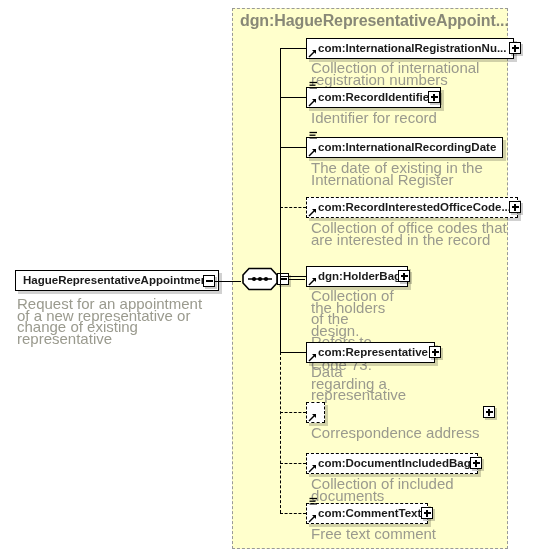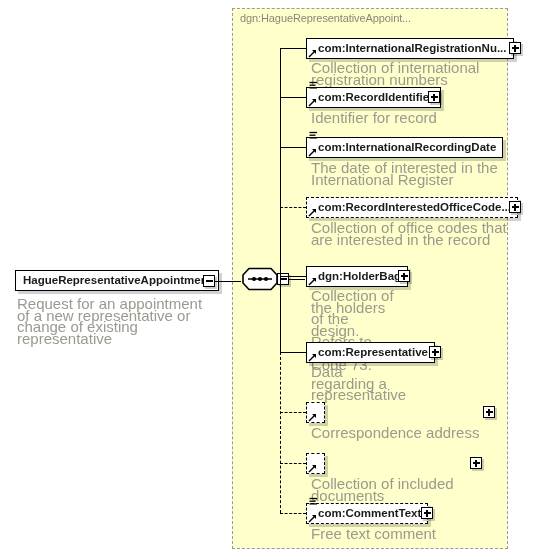--- a/index.html
+++ b/index.html
@@ -23,22 +23,22 @@
     width: 276px;
     height: 541px;
     background: #ffffcc;
     border: 1px dashed #999999;
     box-sizing: border-box;
   }
   #panel-title {
     position: absolute;
     left: 240px;
     top: 12px;
-    font-size: 11px;
-    font-weight: normal;
+    font-size: 16px;
+    font-weight: bold;
     color: #888877;
     white-space: nowrap;
     letter-spacing: -0.1px;
   }
 
   
   #root-node {
     position: absolute;
     left: 15px;
     top: 270px;
@@ -234,21 +234,21 @@
       <line x1="0.5" y1="4.2" x2="6.5" y2="4.2" stroke="#000" stroke-width="1.3"></line>
       <line x1="0.5" y1="6.9" x2="8" y2="6.9" stroke="#000" stroke-width="1.3"></line>
     </svg>
     <svg class="corner-arrow" viewBox="0 0 9 9">
       <path d="M1,8 L7,2" stroke="#000" stroke-width="1.5" fill="none"></path>
       <path d="M8,1 L8,5 L4,1 Z" fill="#000"></path>
     </svg>
     <span class="label">com:InternationalRecordingDate</span>
   </div>
 </div>
-<div class="desc" style="left:311px; top:162px; width:195px;">The date of interested in the International Register</div>
+<div class="desc" style="left:311px; top:162px; width:195px;">The date of existing in the International Register</div>
 
 <div class="line hline-dashed" style="left:280px; top:207px; width:26px;"></div>
 <div class="child-node" style="left:306px; top:197px;">
   <div class="nodebox dashed has-arrow">
     <svg class="corner-arrow" viewBox="0 0 9 9">
       <path d="M1,8 L7,2" stroke="#000" stroke-width="1.5" fill="none"></path>
       <path d="M8,1 L8,5 L4,1 Z" fill="#000"></path>
     </svg>
     <span class="label">com:RecordInterestedOfficeCode...</span>
   </div>
@@ -294,20 +294,21 @@
 <div class="expander plus" style="left:483px; top:406px;"></div>
 <div class="desc" style="left:311px; top:427px; width:200px;">Correspondence address</div>
 
 <div class="line hline-dashed" style="left:280px; top:463px; width:26px;"></div>
 <div class="child-node" style="left:306px; top:453px;">
   <div class="nodebox dashed has-arrow">
     <svg class="corner-arrow" viewBox="0 0 9 9">
       <path d="M1,8 L7,2" stroke="#000" stroke-width="1.5" fill="none"></path>
       <path d="M8,1 L8,5 L4,1 Z" fill="#000"></path>
     </svg>
+    <span class="label">com:DocumentIncludedBag</span>
   </div>
 </div>
 <div class="expander plus" style="left:470px; top:457px;"></div>
 <div class="desc" style="left:311px; top:478px; width:200px;">Collection of included documents</div>
 
 <div class="line hline-dashed" style="left:280px; top:513px; width:26px;"></div>
 <div class="child-node" style="left:306px; top:503px;">
   <div class="nodebox dashed has-arrow">
     <svg class="attr-icon" viewBox="0 0 9 9">
       <line x1="0.5" y1="1.5" x2="8" y2="1.5" stroke="#000" stroke-width="1.3"></line>

